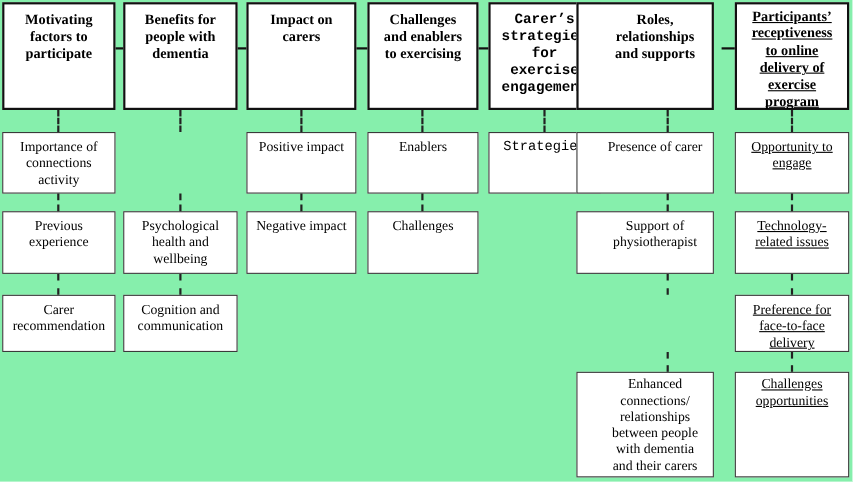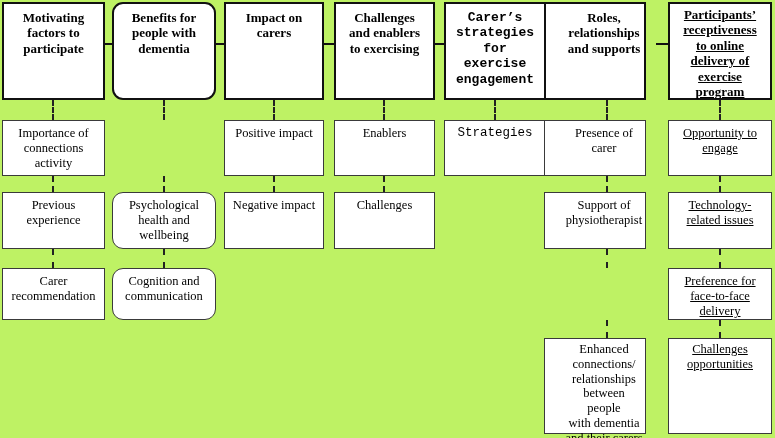--- a/index.html
+++ b/index.html
@@ -4,21 +4,21 @@
 <style>
   html, body {
     margin: 0;
     padding: 0;
     background: #ffffff;
   }
   .canvas {
     position: relative;
     width: 775px;
     height: 438px;
-    background: #bef264;
+    background: #86efac;
     font-family: "Liberation Serif", "DejaVu Serif", serif;
     color: #000000;
     overflow: hidden;
   }
   .box {
     position: absolute;
     box-sizing: border-box;
     background: #ffffff;
     border: 1.6px solid #3a3a3a;
     text-align: center;
@@ -33,25 +33,25 @@
     font-size: 13px;
     line-height: 1.19;
     padding-top: 6px;
     z-index: 2;
   }
   .hdr.compact { padding-top: 3px; }
   .r5 { padding-top: 3px; line-height: 1.18; }
 
   
   .c1 { left: 2px;   width: 103px; }
-  .c2 { left: 112px; width: 104px; border-radius: 11px; }
+  .c2 { left: 112px; width: 104px; }
   .c3 { left: 224px; width: 100px; }
   .c4 { left: 334px; width: 101px; }
   .c5 { left: 444px; width: 102px; font-family: Liberation Mono, monospace; }
-  .c6 { left: 544px; width: 102px; padding-left: 20px; }
+  .c6 { left: 524px; width: 125px; padding-left: 20px; }
   .c7 { left: 668px; width: 104px; text-decoration: underline; }
 
   
   .rh { top: 2px;   height: 98px; }
   .r2 { top: 120px; height: 56px; }
   .r3 { top: 192px; height: 57px; }
   .r4 { top: 268px; height: 52px; }
   .r5 { top: 338px; height: 96px; }
 
   

